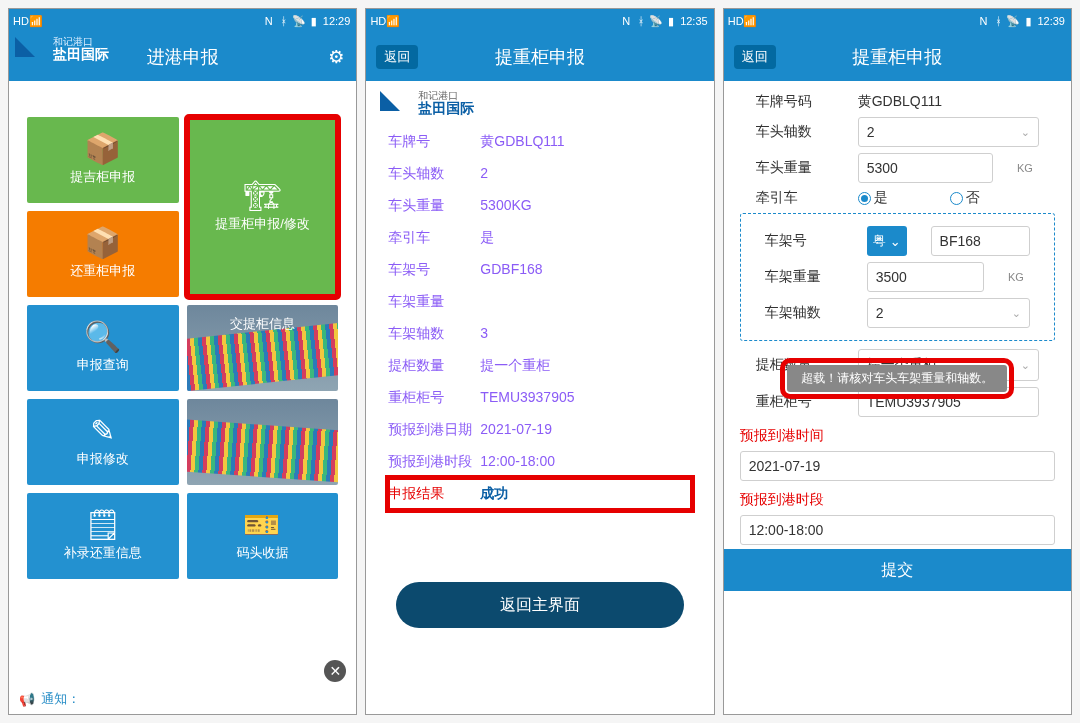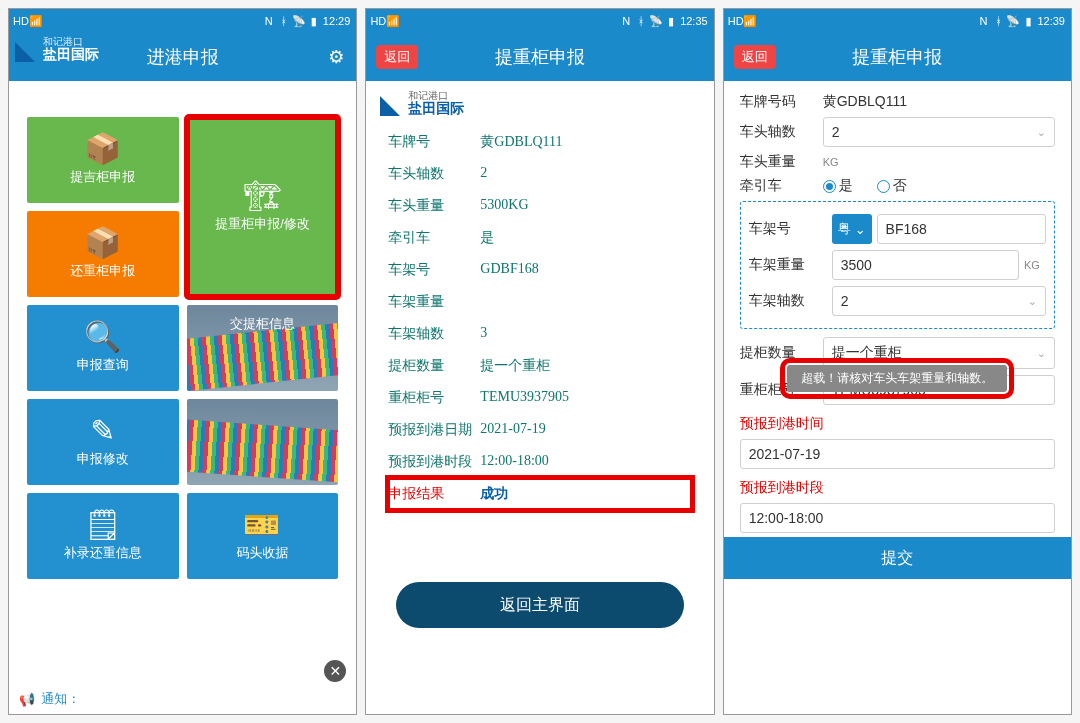--- a/index.html
+++ b/index.html
@@ -7,25 +7,25 @@
   .stage { display: flex; gap: 8px; padding: 8px; width: 1080px; height: 723px; }
   .phone { flex: 1; background: #fff; display: flex; flex-direction: column; border: 1px solid #999; overflow: hidden; position: relative; }
 
   
   .status { height: 24px; background: #1b8acb; color: #fff; display: flex; align-items: center; justify-content: space-between; padding: 4px 6px; font-size: 11px; gap: 43px; }
   .status .left, .status .right { display: flex; align-items: center; gap: 3px; }
   .status .icon { width: 12px; height: 12px; display: inline-flex; align-items: center; justify-content: center; }
 
   
   .titlebar { height: 48px; background: #1b8acb; color: #fff; display: flex; align-items: center; justify-content: center; position: relative; font-size: 18px; font-weight: 500; }
-  .titlebar .back { position: absolute; left: 10px; background: #ef4444; border-radius: 4px; padding: 3px 8px; font-size: 13px; }
+  .titlebar .back { position: absolute; left: 10px; background: #0369a1; border-radius: 4px; padding: 3px 8px; font-size: 13px; }
   .titlebar .gear { position: absolute; right: 12px; font-size: 18px; }
 
   
-  .logo-strip { display: flex; align-items: flex-end; gap: 8px; padding: 10px 14px 6px; }
+  .logo-strip { display: flex; align-items: flex-start; gap: 18px; padding: 10px 14px 6px; }
   .logo-mark { width: 20px; height: 20px; position: relative; }
   .logo-mark::before { content:""; position:absolute; inset:0; border-left:10px solid #0b5fa5; border-bottom:10px solid #0b5fa5; border-right:10px solid transparent; border-top:10px solid transparent; }
   .logo-text-small { font-size: 10px; color: #666; line-height: 1; }
   .logo-text-big { font-size: 14px; font-weight: 600; color: #0b5fa5; line-height: 1.1; }
 
   
   .grid { padding: 36px 18px 10px; display: grid; grid-template-columns: 1fr 1fr; gap: 8px; }
   .tile { height: 86px; border-radius: 2px; color: #fff; display: flex; flex-direction: column; align-items: center; justify-content: center; font-size: 13px; gap: 4px; }
   .tile.green  { background:#68b84e; }
   .tile.orange { background:#f57c00; }
@@ -38,31 +38,31 @@
       repeating-linear-gradient(90deg,#d35,#d35 4px,#fc3 4px,#fc3 8px,#3b7 8px,#3b7 12px,#27b 12px,#27b 16px);
       transform: rotate(-6deg); opacity:.9;}
   .tile.photo .tlabel { position:absolute; top:10px; left:0; right:0; text-align:center; }
   .tile.photo2::before { transform: rotate(4deg); }
 
   .notify-row { position:absolute; bottom:6px; left:10px; right:10px; display:flex; align-items:center; gap:6px; color:#288ec7; font-size:13px;}
   .notify-row .closex { position:absolute; right:0; top:-30px; width:22px; height:22px; border-radius:50%; background:#555; color:#fff; display:flex; align-items:center; justify-content:center; font-size:14px;}
 
   
   .detail { padding: 4px 22px 12px; }
-  .drow { display:flex; padding:7px 0; font-size:14px; color:#0f766e;font-family:Liberation Serif, serif; }
+  .drow { display:flex; padding:7px 0; font-size:14px; color:#8b5cf6; }
   .drow .dk { width: 92px; flex:none; }
   .drow .dv { flex:1; }
   .result-row { display:flex; padding:7px 0; font-size:14px; outline:5px solid #e60000; outline-offset:-2px; }
   .result-row .dk { width:92px; color:#e60000; font-weight:500; }
   .result-row .dv { color:#0b5fa5; font-weight:700; }
   .bigbtn { margin: 60px 30px 0; background:#0c4a6e; color:#fff; height:46px; border-radius:23px; display:flex; align-items:center; justify-content:center; font-size:16px; }
 
   
   .form { padding: 6px 16px 0; font-size:14px; color:#333; }
-  .frow { display:flex; align-items:center; margin:6px 0; gap:5px; }
+  .frow { display:flex; align-items:center; margin:6px 16px; gap:24px; }
   .fk { width:78px; flex:none; }
   .fval-plain { flex:1; color:#333; }
   .finput { flex:1; border:1px solid #cfcfcf; border-radius:3px; padding:6px 8px; font-size:14px; color:#333; position:relative; background:#fff;}
   .finput .chev { position:absolute; right:8px; top:50%; transform:translateY(-50%); color:#aaa; font-size:11px;}
   .unit { width:22px; font-size:11px; color:#888; text-align:left; }
   .radio { display:flex; align-items:center; gap:3px; }
   .radio .dot { width:13px; height:13px; border-radius:50%; border:1.5px solid #1b8acb; display:inline-block; position:relative;}
   .radio.sel .dot::after{content:"";position:absolute;inset:2px;border-radius:50%;background:#1b8acb;}
   .dashed-box { border:1.5px dashed #1b8acb; border-radius:3px; margin:6px 0 8px; padding:6px 8px; }
   .provsel { background:#1b8acb; color:#fff; border-radius:3px; padding:6px 6px; font-size:13px; display:flex; align-items:center; gap:4px; }
@@ -247,20 +247,21 @@
       <div class="frow">
           <span class="fk">车牌号码</span>
           <span class="fval-plain">黄GDBLQ111</span>
         </div>
       <div class="frow">
         <span class="fk">车头轴数</span>
         <div class="finput"><span>2</span><span class="chev">⌄</span></div>
       </div>
       <div class="frow">
         <span class="fk">车头重量</span>
+        <div class="finput"><span>5300</span></div>
         <span class="unit">KG</span>
       </div>
       <div class="frow">
         <span class="fk">牵引车</span>
         <span class="radio sel">
             <span class="dot"></span>
             <span>是</span>
           </span>
         <span style="width:14px"></span>
         <span class="radio">

